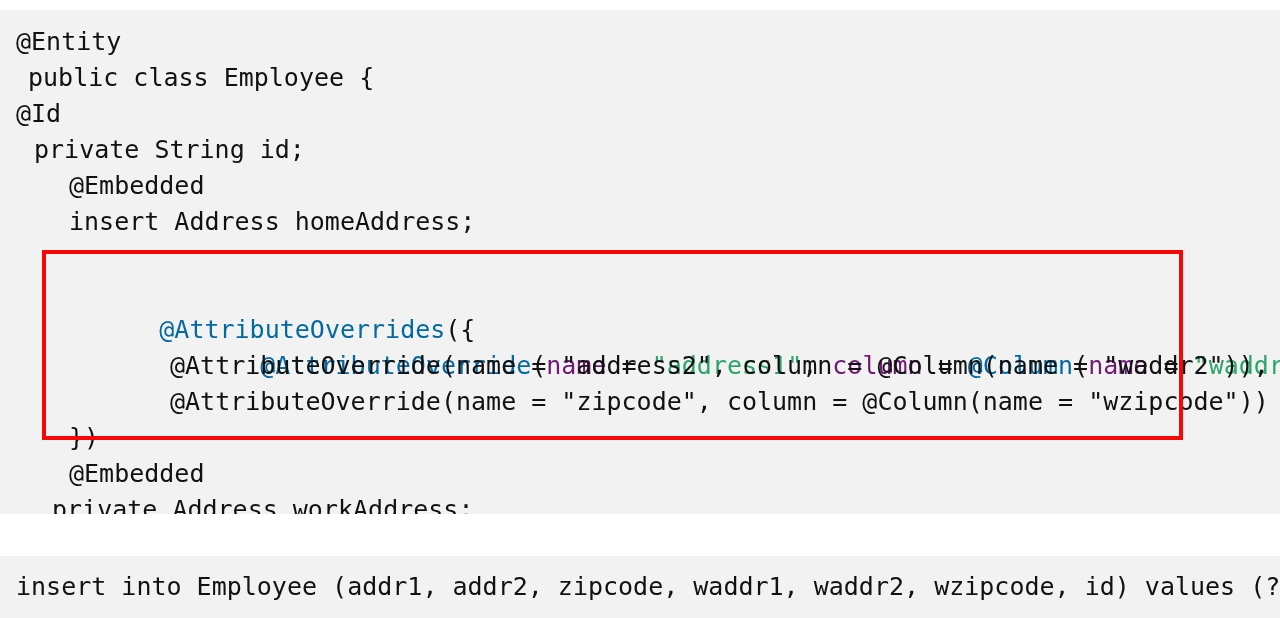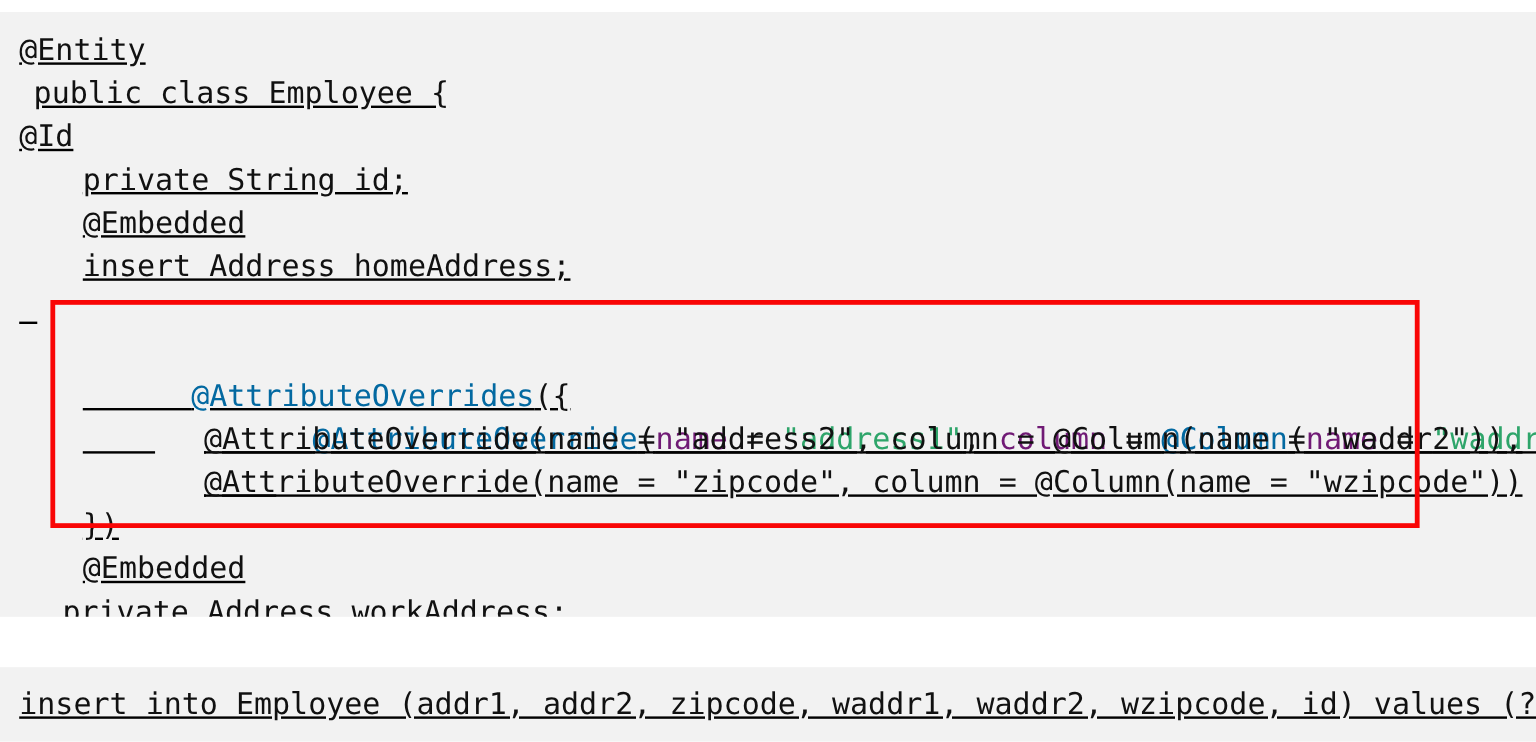--- a/index.html
+++ b/index.html
@@ -22,21 +22,20 @@
   }
 
   
   .code-panel {
     position: absolute;
     left: 0;
     width: 1280px;
     background: #f2f2f2;
     box-sizing: border-box;
     overflow: hidden;
-    text-decoration: underline;
   }
   #java-panel {
     top: 10px;
     height: 504px;
     padding: 14px 0 0 0;
   }
   #sql-panel {
     top: 556px;
     height: 62px;
     padding: 0;
@@ -86,21 +85,21 @@
 <div id="stage">
 
   <div id="java-panel" class="code-panel">
 
     <div class="code-line" style="padding-left:16px">@Entity</div>
 
     <div class="code-line" style="padding-left:28px">public class Employee {</div>
 
     <div class="code-line" style="">@Id</div>
 
-    <div class="code-line" style="padding-left:69px">private String id;</div>
+    <div class="code-line" style="padding-left:34px">private String id;</div>
 
     <div class="code-line" style="padding-left:69px">@Embedded</div>
 
     <div class="code-line" style="padding-left:69px">insert Address homeAddress;</div>
 
     <div class="code-line" style="padding-left:16px">&nbsp;</div>
 
     <div class="code-line" style="padding-left:69px">
       <span class="tok-ann">@AttributeOverrides</span><span class="tok-plain">({</span>
     </div>

